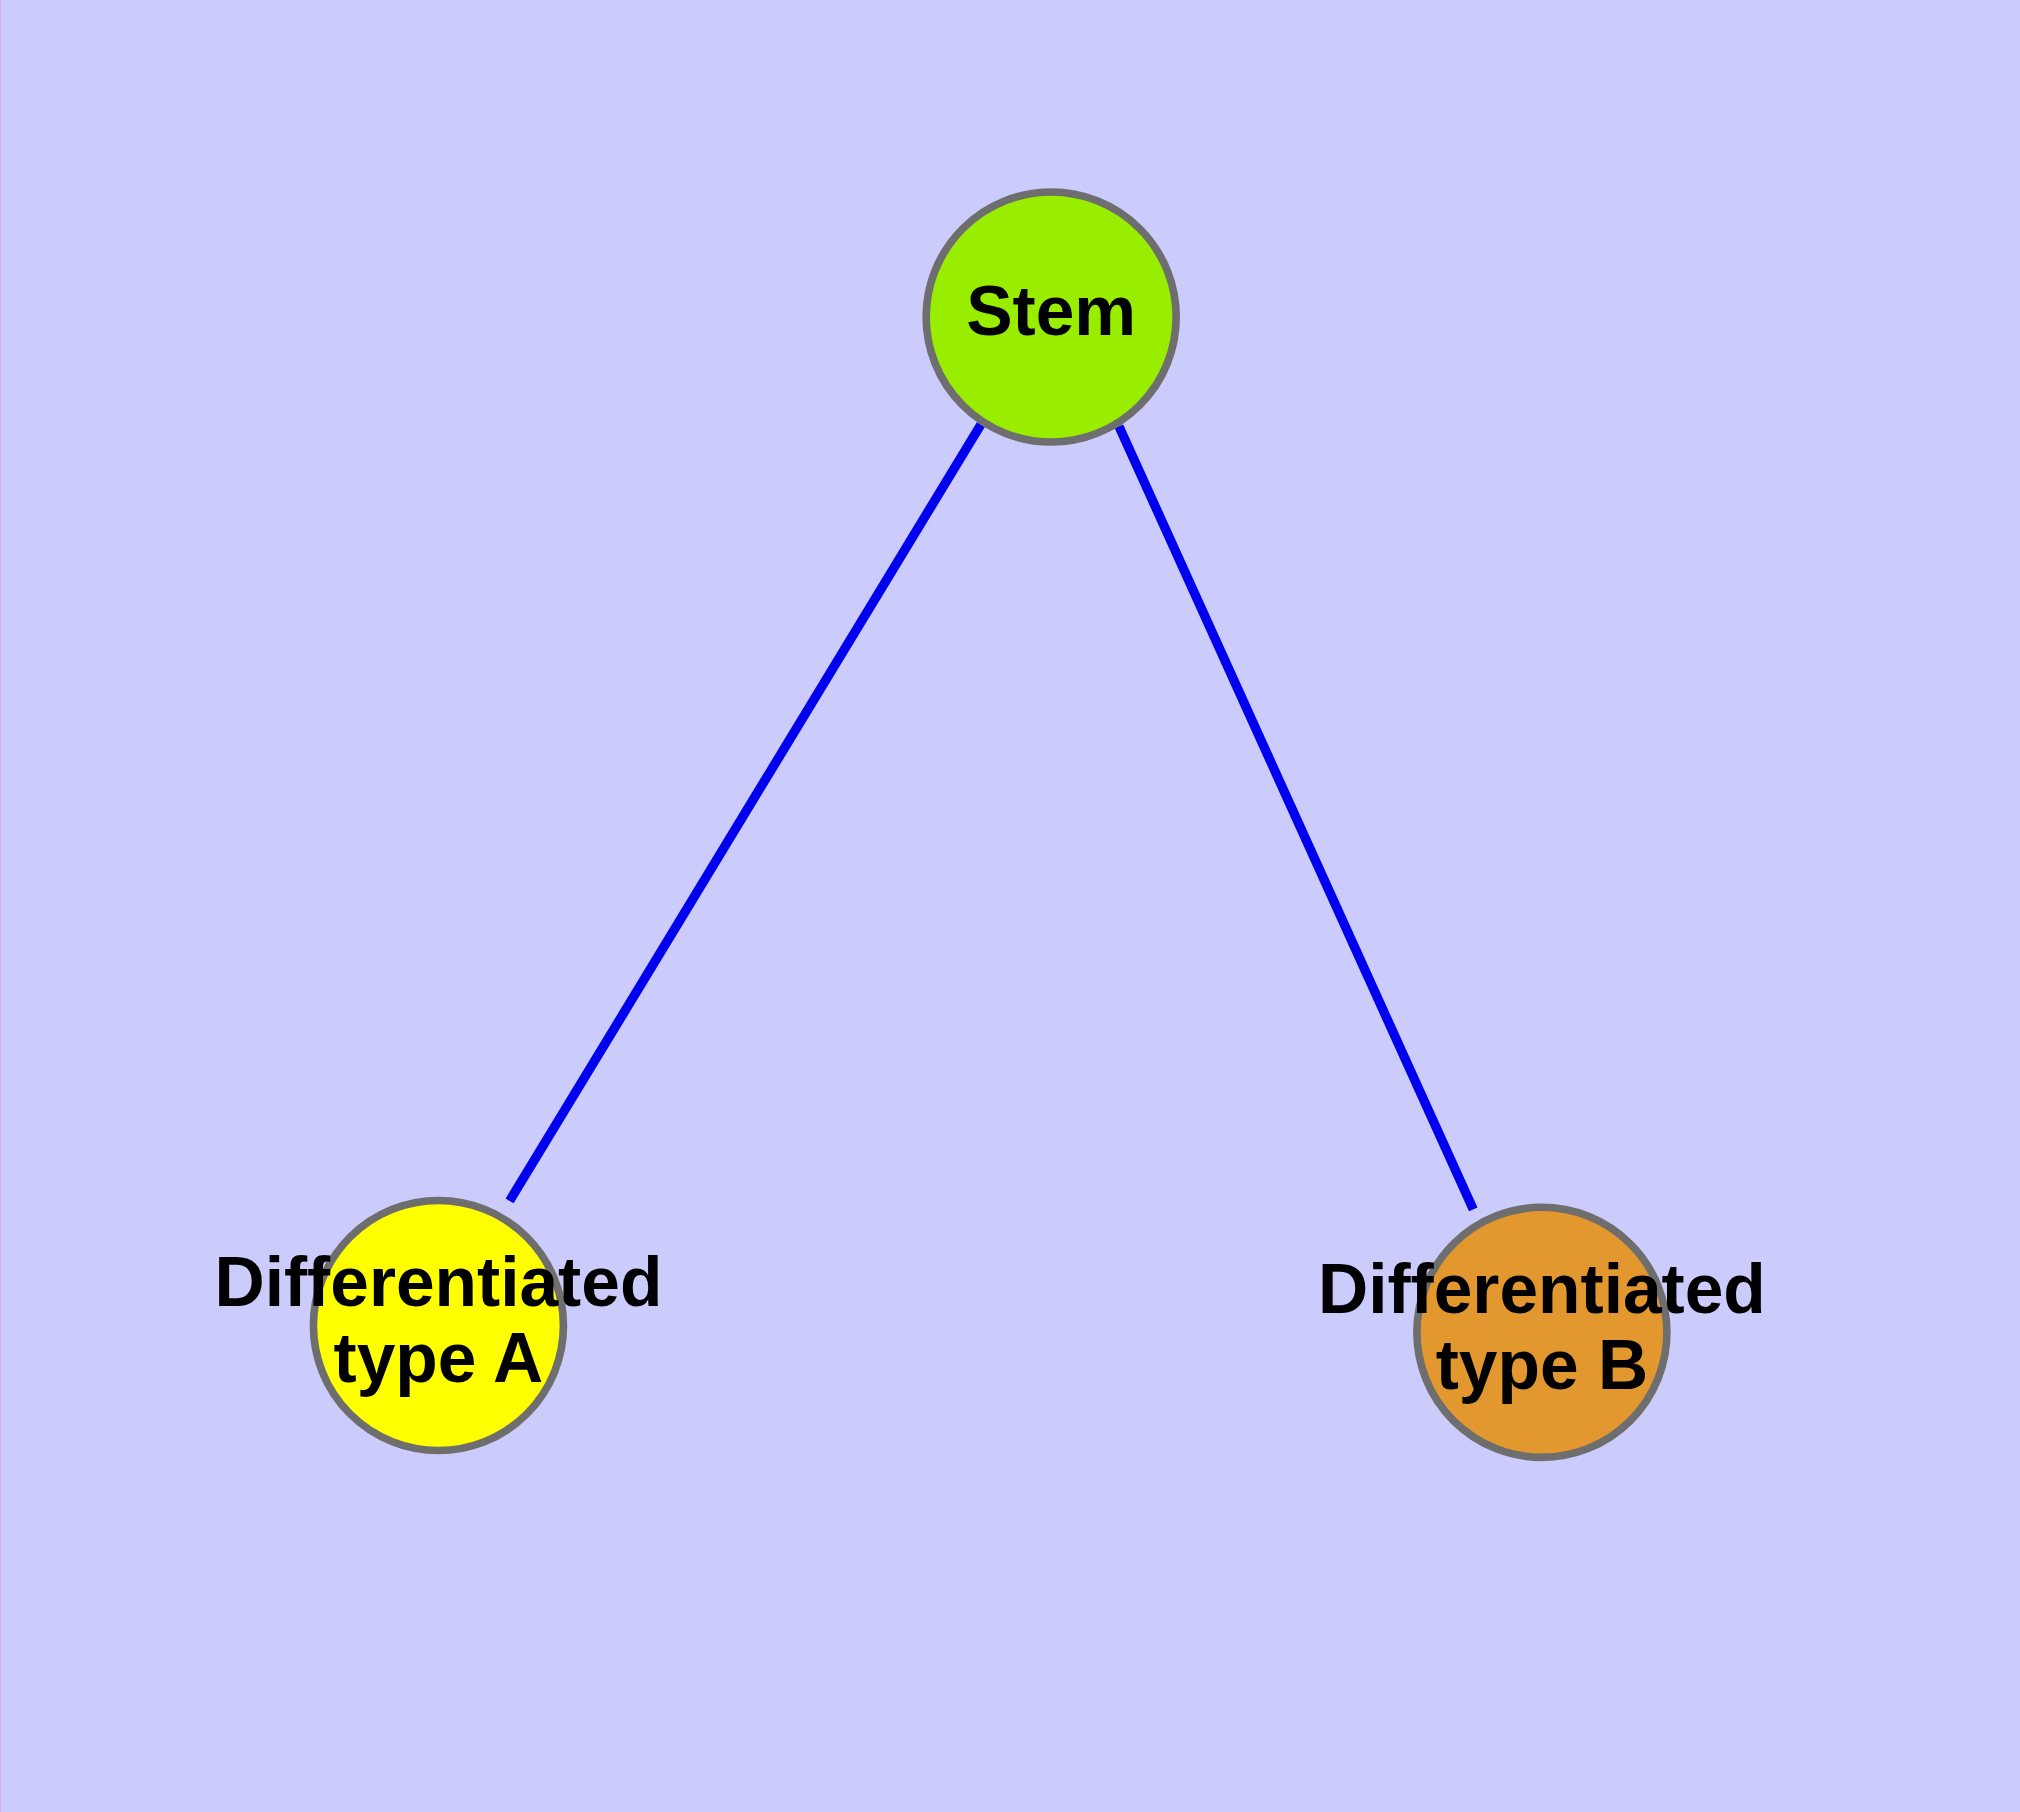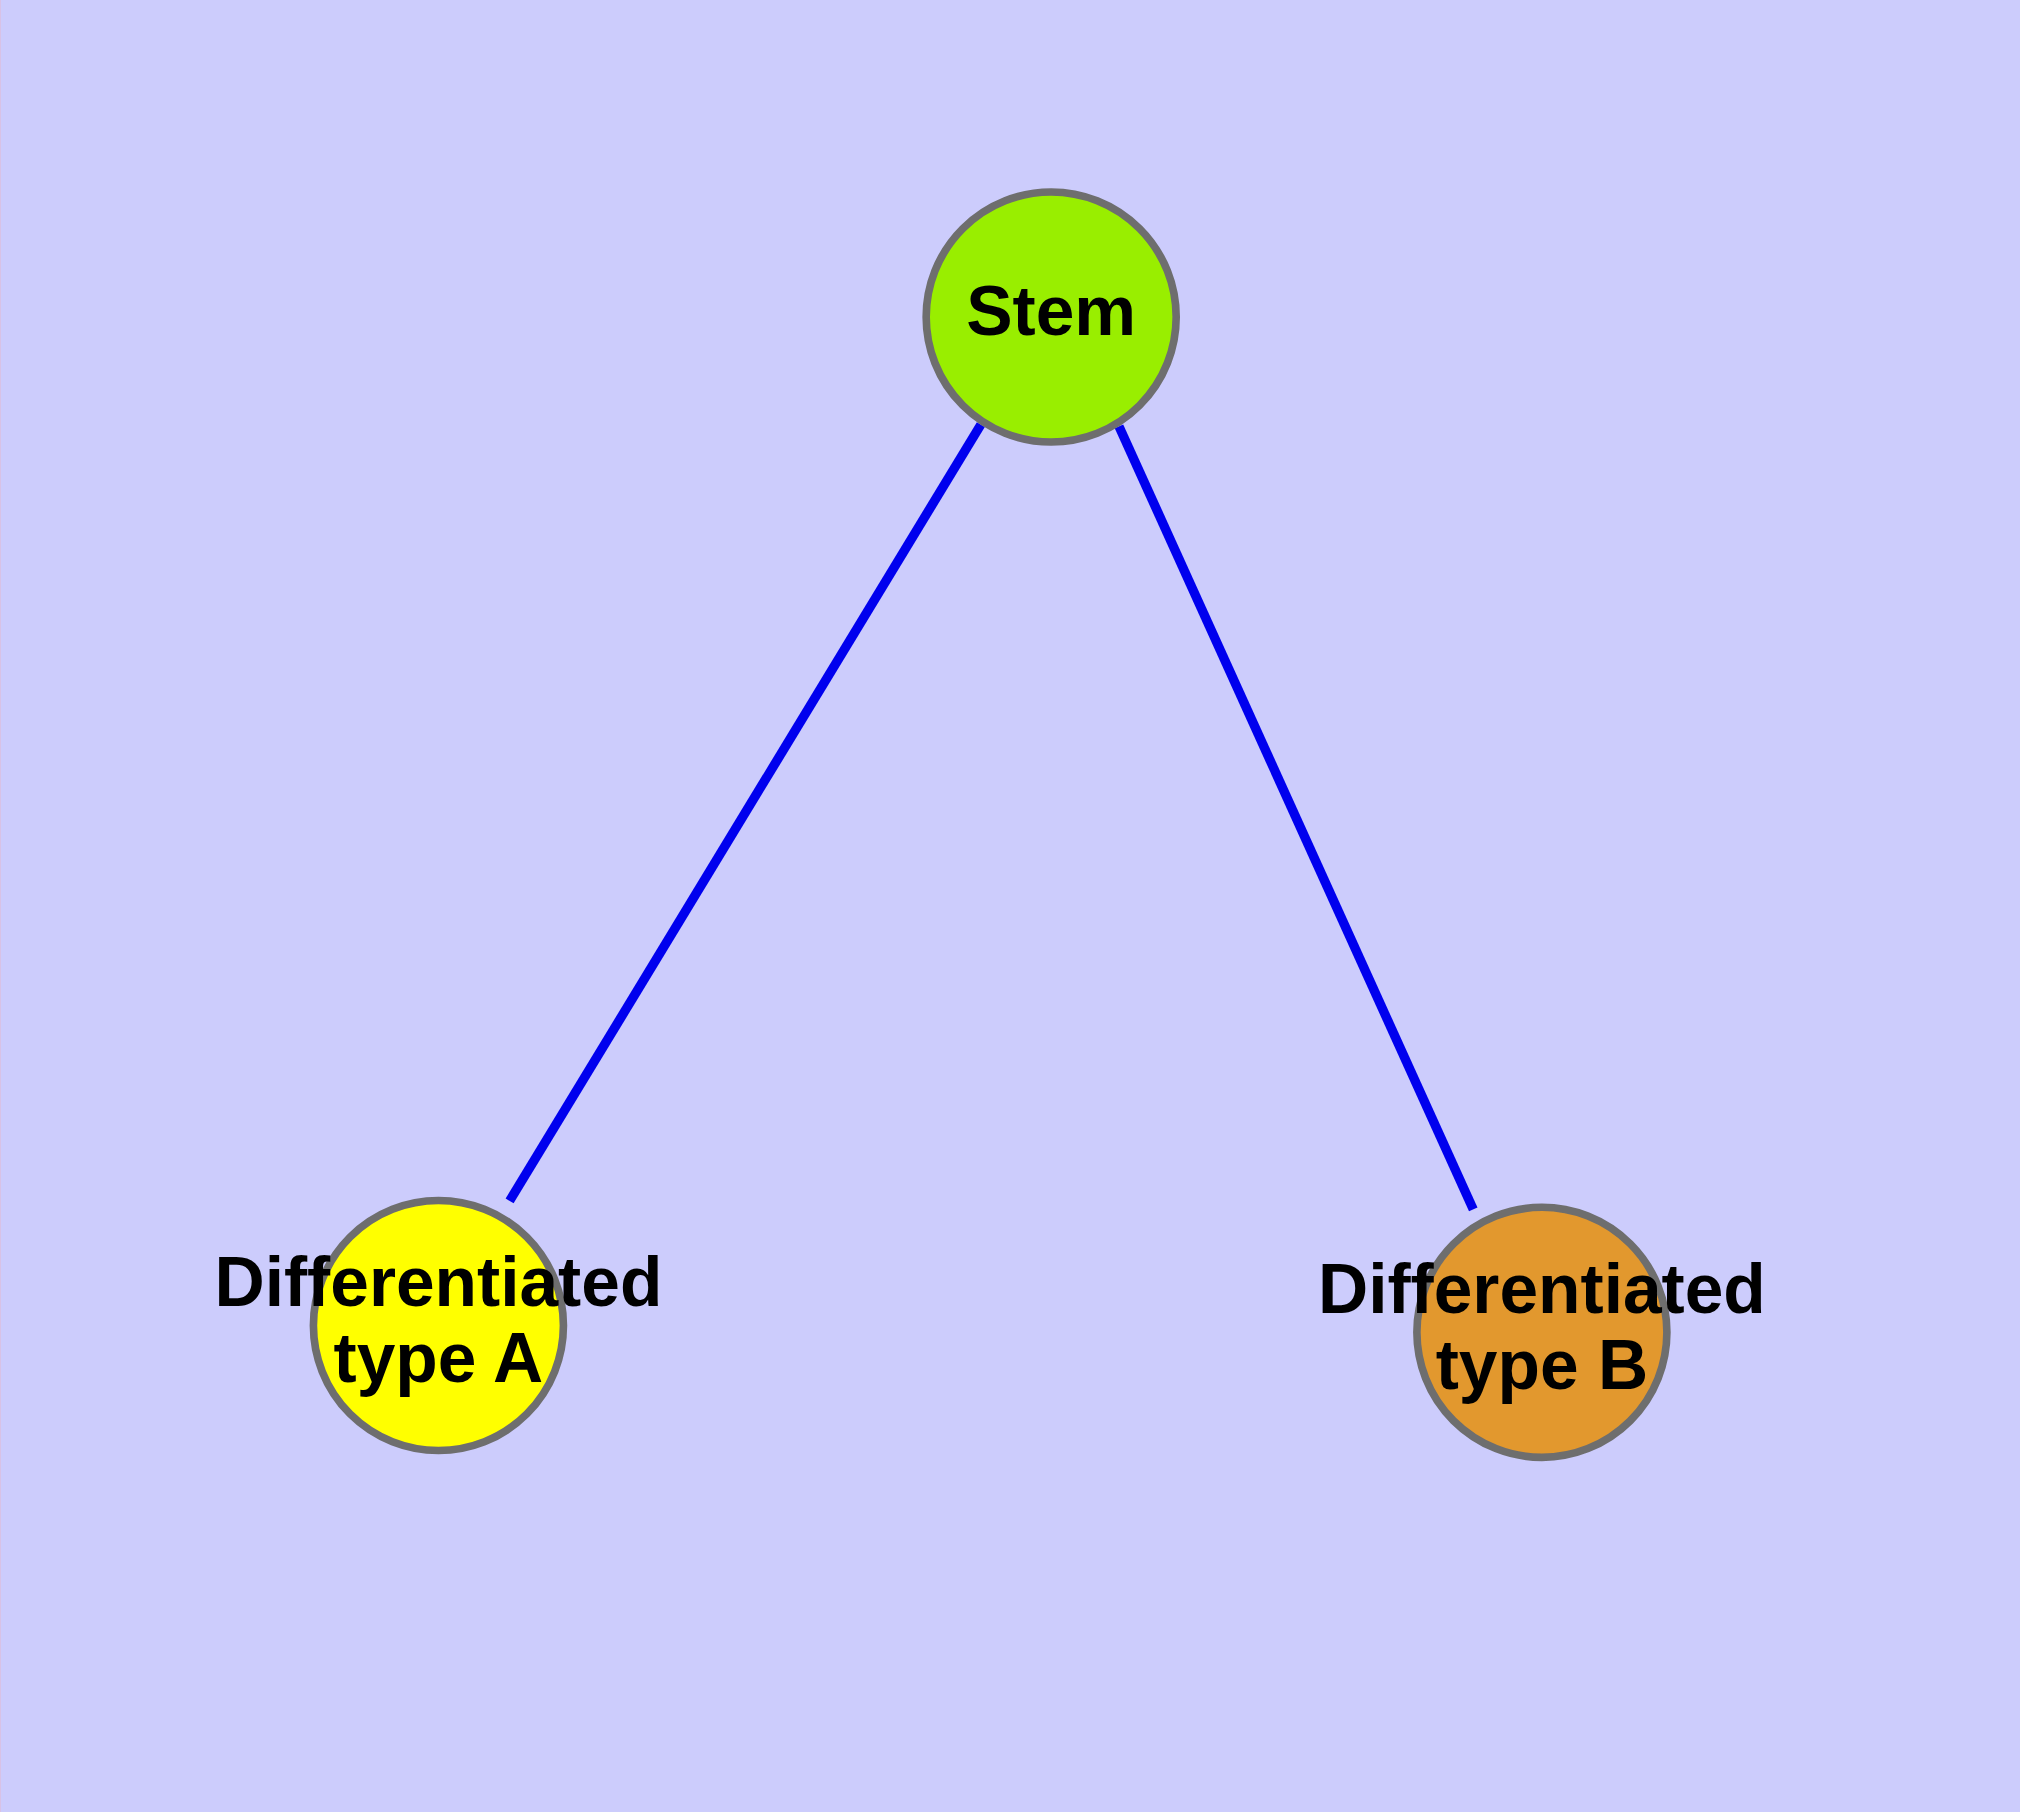--- a/index.html
+++ b/index.html
@@ -30,21 +30,21 @@
     font-family: "Liberation Sans", sans-serif;
     font-weight: bold;
     fill: #000000;
     text-anchor: middle;
     dominant-baseline: middle;
   }
 </style>
 </head>
 <body style="background: rgb(204, 204, 252);">
 
-<div id="canvas" style="width: 1951px; height: 1812px; background: #fca5a5; text-decoration: underline;">
+<div id="canvas" style="width: 1951px; height: 1812px; background: #ec4899; text-decoration: underline;">
 
   <svg id="graph-svg" viewBox="0 0 2384 2138" xmlns="http://www.w3.org/2000/svg" style="width: 2021px; height: 1812px;">
 
     <rect id="bg-rect" x="0" y="0" width="2384" height="2138" fill="#ccccfc"></rect>
 
     <g id="edges-layer">
       <line id="edge-0" x1="1157" y1="501" x2="601" y2="1417" stroke="#0000ee" stroke-width="11" stroke-linecap="butt"></line>
       <line id="edge-1" x1="1320" y1="503" x2="1738" y2="1427" stroke="#0000ee" stroke-width="11" stroke-linecap="butt"></line>
     </g>
 

